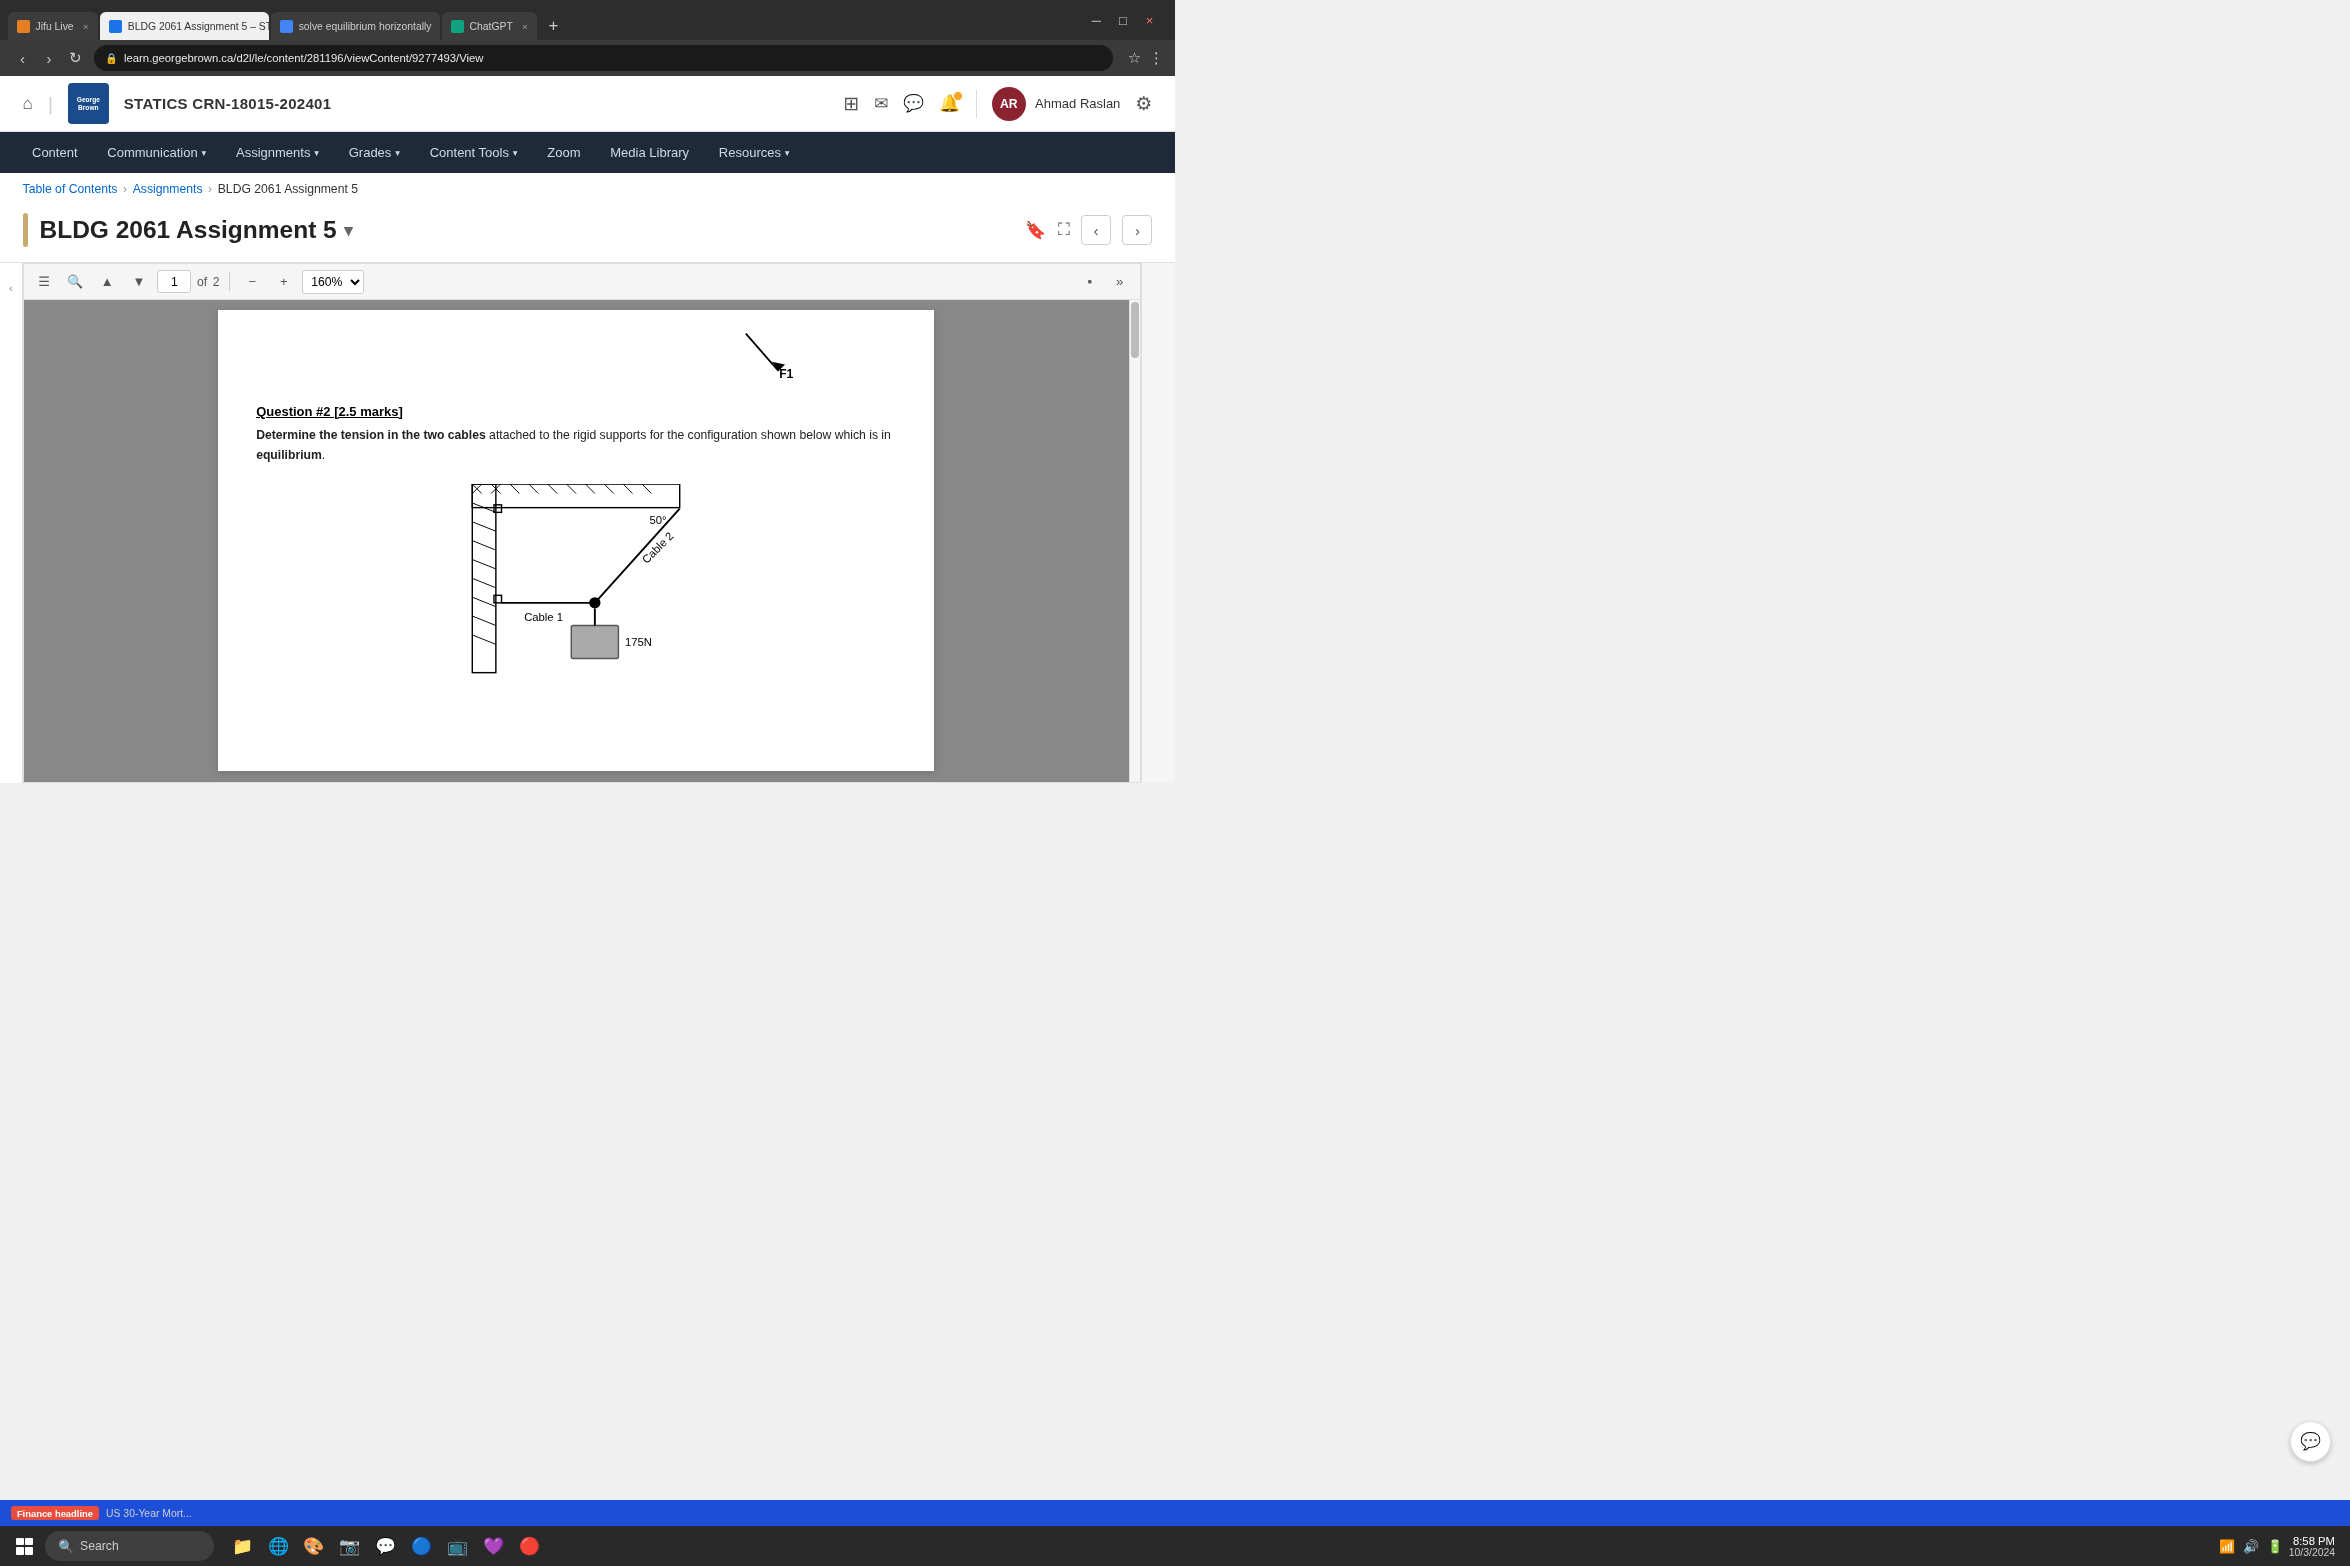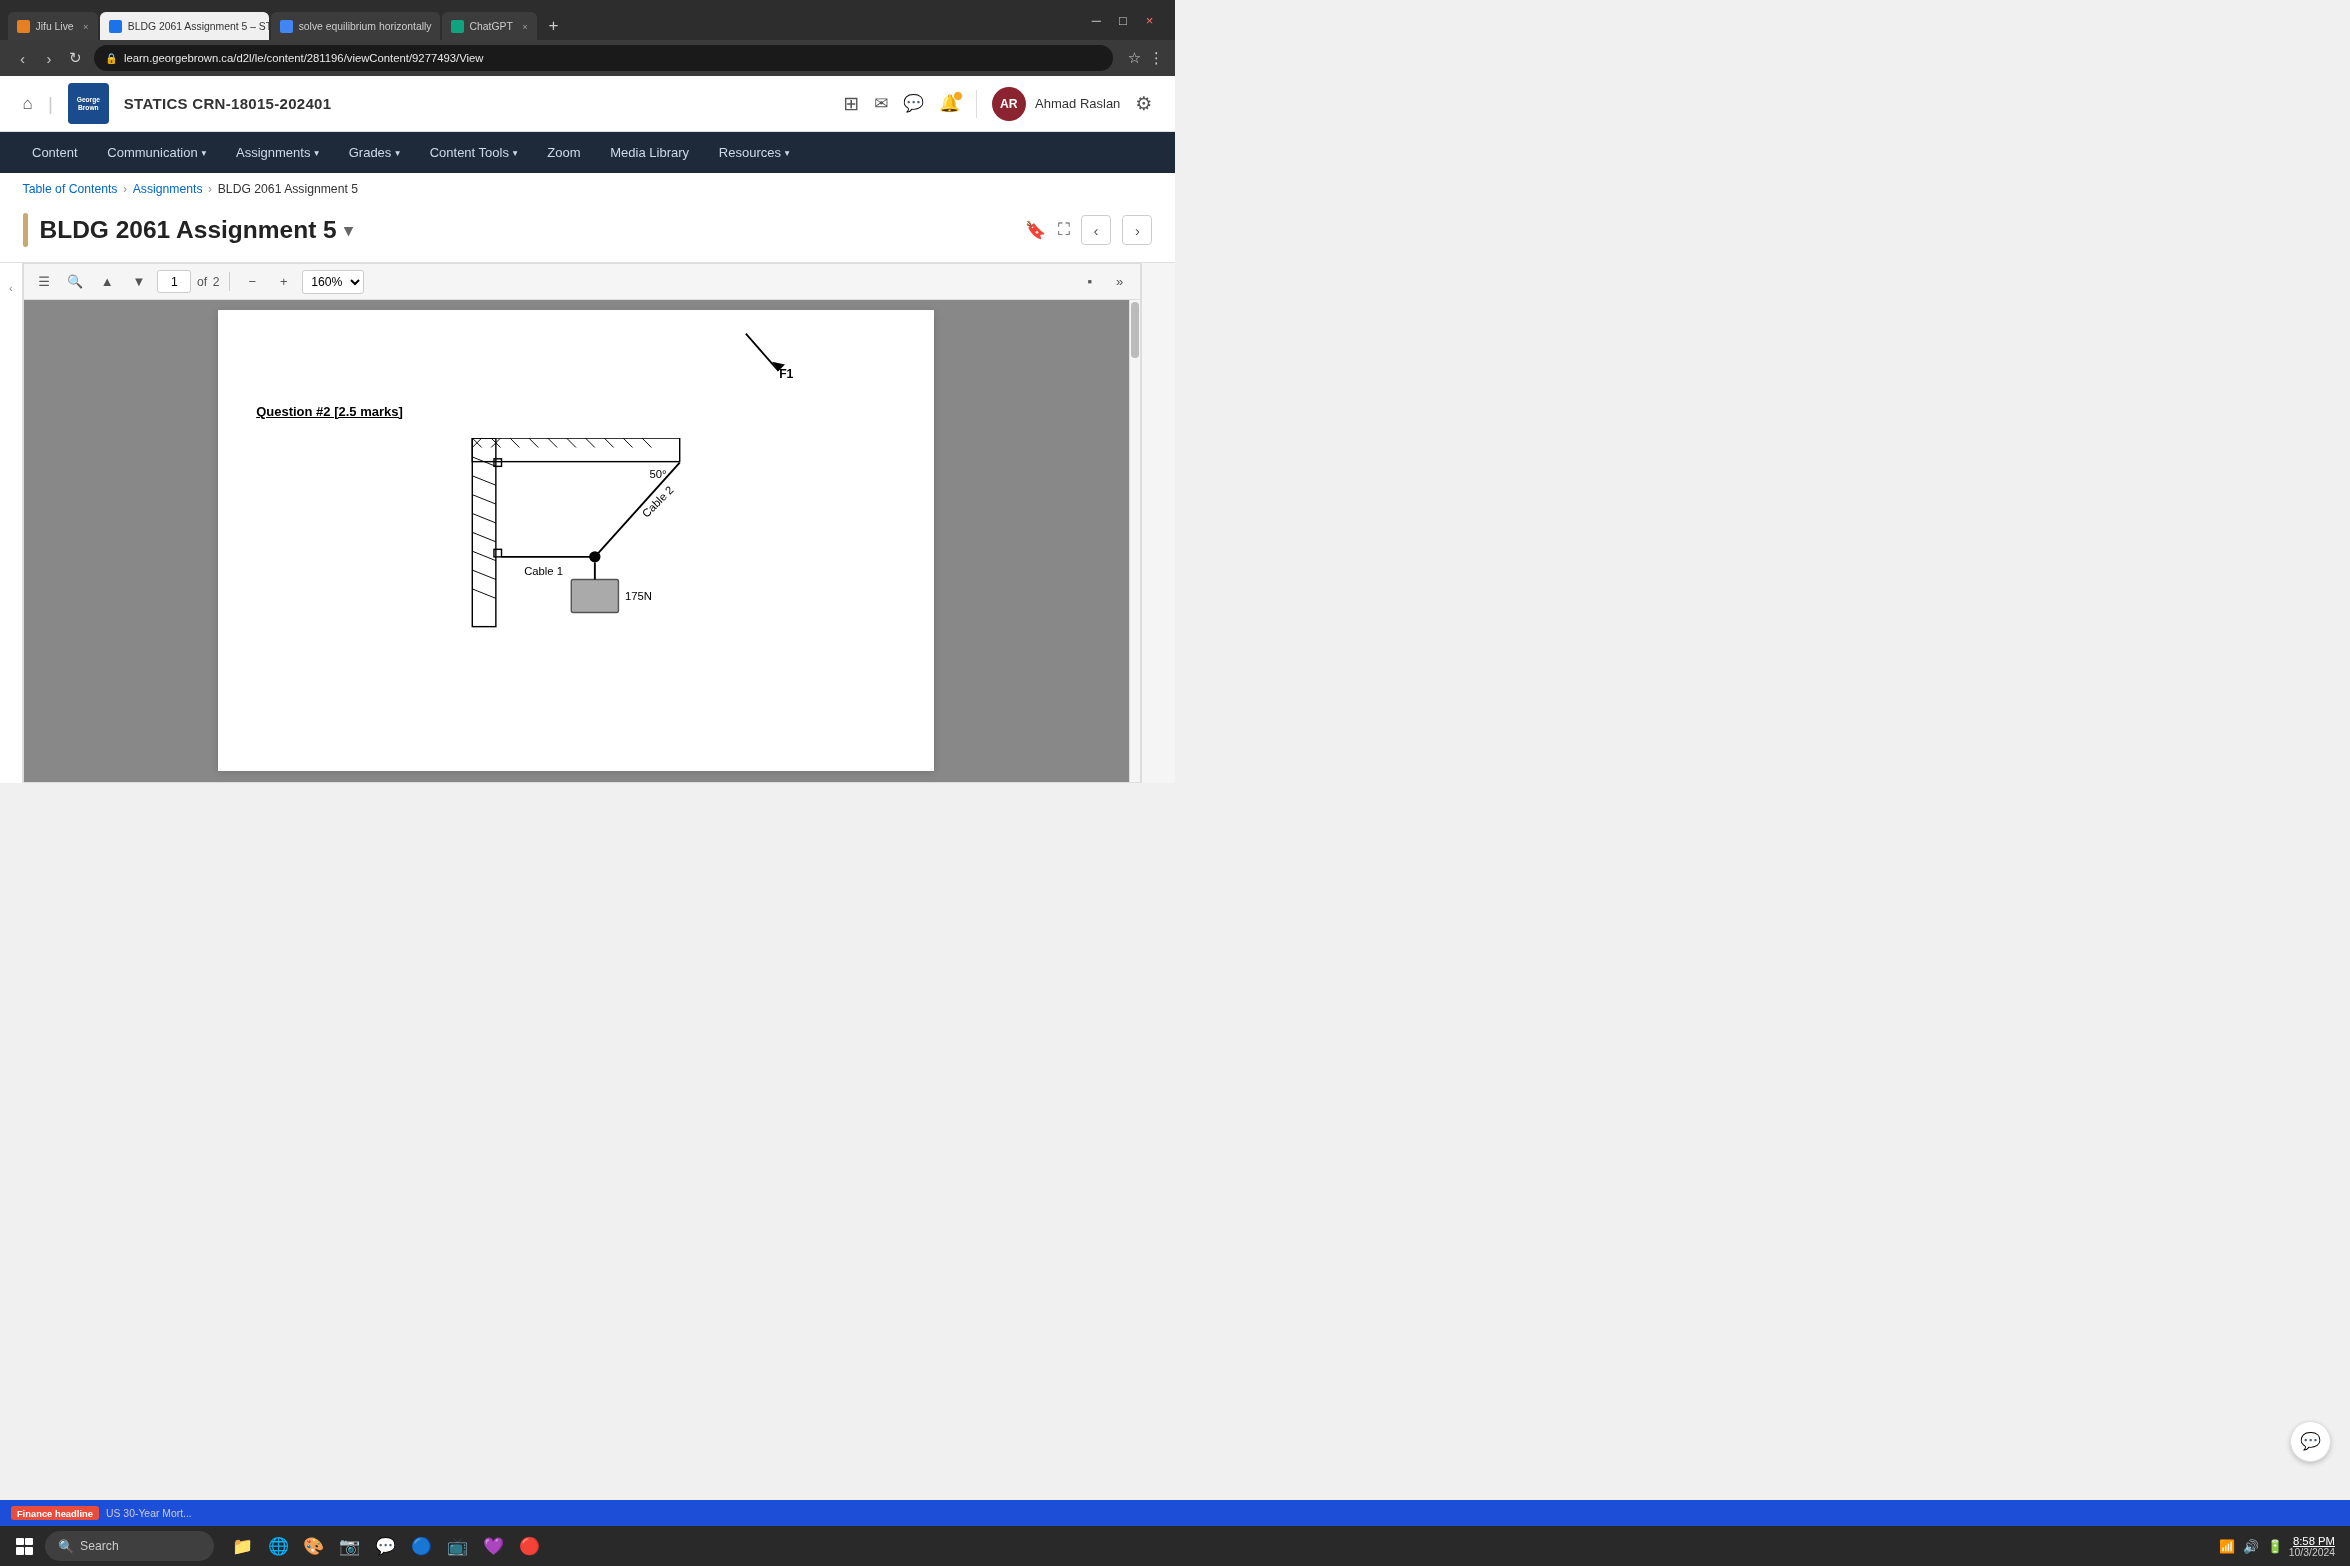--- a/index.html
+++ b/index.html
@@ -457,21 +457,21 @@
     .taskbar-sys {
       margin-left: auto;
       display: flex;
       align-items: center;
       gap: 5.6px;
       padding-right: 7.5px;
     }
     .sys-icons { display: flex; gap: 7.5px; align-items: center; }
     .sys-icon { color: #ddd; font-size: 13px; cursor: pointer; }
     .time-area { text-align: right; }
-    .time-text { color: #fff; font-size: 11.3px; display: block; text-decoration: underline; }
+    .time-text { color: #fff; font-size: 11.3px; display: block; }
     .date-text { color: #ccc; font-size: 10.4px; display: block; }
 
     
     .news-bar {
       position: fixed;
       bottom: 40px;
       left: 0;
       right: 0;
       height: 26px;
       background: #1d4ed8;
@@ -675,20 +675,23 @@
               <div class="f1-arrow">
                 <svg width="75" height="56" viewBox="0 0 80 60">
                   <line x1="20" y1="5" x2="55" y2="45" stroke="#000" stroke-width="2"></line>
                   <polygon points="55,45 48,35 62,38" fill="#000"></polygon>
                 </svg>
                 <div style="position:absolute;top:38px;left:52px;font-size:12.2px;font-weight:600;">F1</div>
               </div>
 
               <div class="question-block">
                 <div class="q-title">Question #2 [2.5 marks]</div>
+                <div class="q-text">
+                  <strong>Determine the tension in the two cables</strong><span> attached to the rigid supports for the configuration shown below which is in </span><strong>equilibrium</strong><span>.</span>
+                </div>
 
                 <div style="margin-top:19px;display:flex;justify-content:center;">
                   <svg width="264" height="217" viewBox="0 0 280 230">
 
                     <rect x="30" y="0" width="220" height="25" fill="none" stroke="#000" stroke-width="1.5"></rect>
 
                     <line x1="30" y1="0" x2="40" y2="10" stroke="#000" stroke-width="1"></line>
                     <line x1="50" y1="0" x2="60" y2="10" stroke="#000" stroke-width="1"></line>
                     <line x1="70" y1="0" x2="80" y2="10" stroke="#000" stroke-width="1"></line>
                     <line x1="90" y1="0" x2="100" y2="10" stroke="#000" stroke-width="1"></line>

